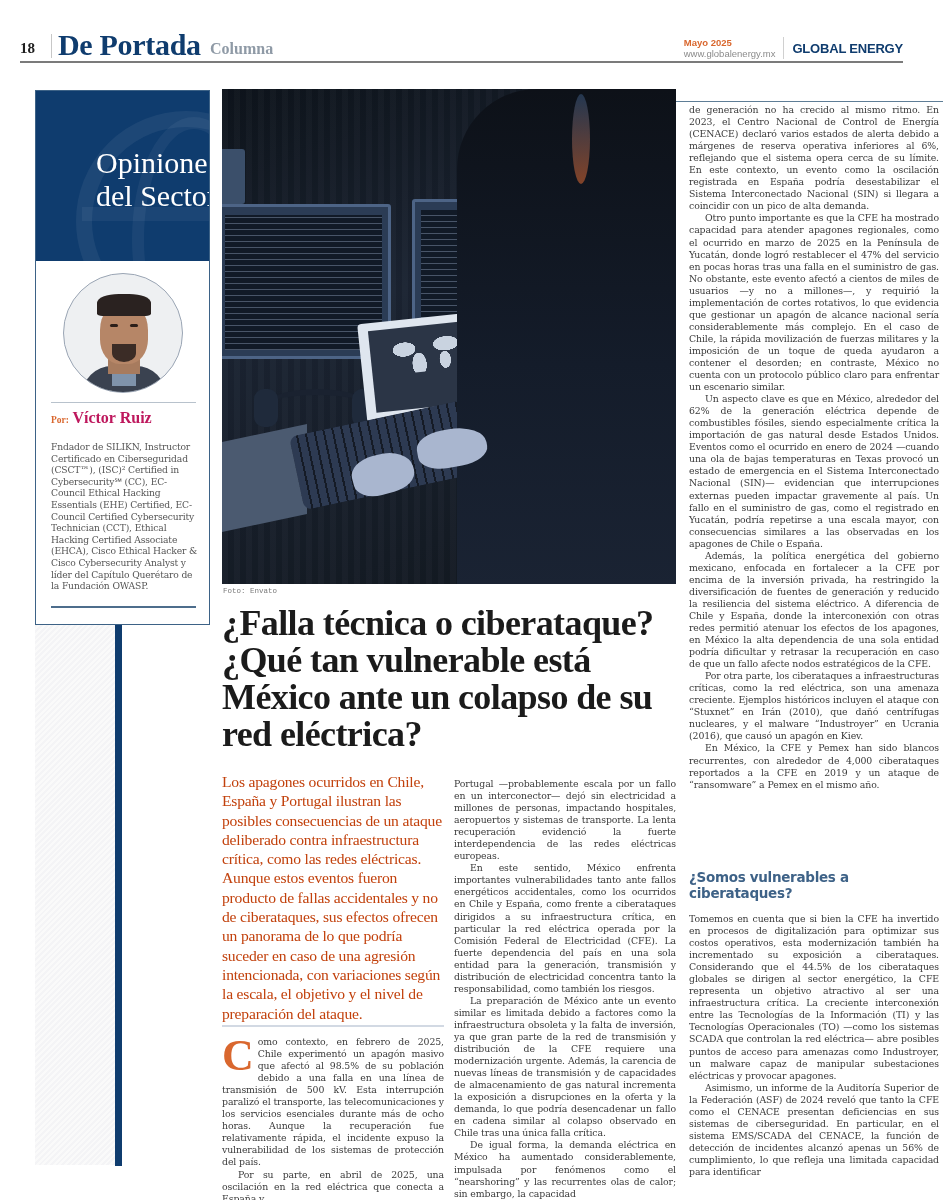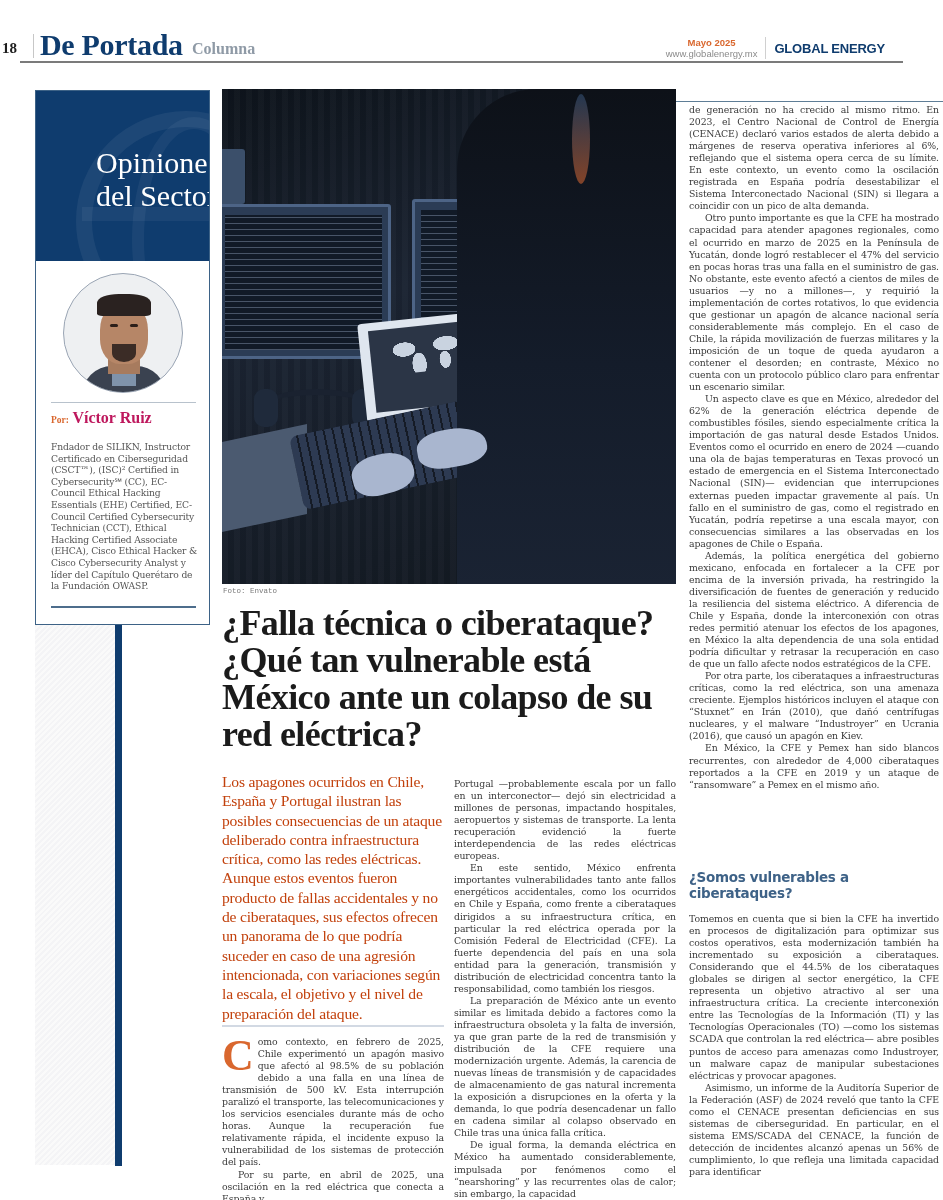--- a/index.html
+++ b/index.html
@@ -1,26 +1,26 @@
 <!DOCTYPE html>
 <html><head>
 <meta charset="utf-8">
 <style>
   * { box-sizing: border-box; margin: 0; padding: 0; }
   html, body { width: 943px; height: 1200px; background: #ffffff; overflow: hidden; }
   body { position: relative; font-family: "DejaVu Serif", serif; color: #2b2b2b; }
 
   
-  .header { position: absolute; left: 2px; top: 30px; width: 883px; height: 32px; }
+  .header { position: absolute; left: 20px; top: 30px; width: 883px; height: 32px; }
   .page-num { position: absolute; left: 0; top: 10px; font-family: "Liberation Serif", serif; font-size: 15px; font-weight: bold; color: #1e1e1e; }
   .hdr-sep { position: absolute; left: 31px; top: 4px; width: 1px; height: 24px; background: #c7c7c7; }
   .section-title { position: absolute; left: 38px; top: -2px; font-family: "Liberation Serif", serif; font-size: 30px; font-weight: bold; color: #0f3c6e; letter-spacing: -0.3px; }
   .section-sub { position: absolute; left: 190px; top: 10px; font-family: "Liberation Serif", serif; font-size: 16px; color: #8f9aa6; font-weight: bold; }
   .hdr-right { position: absolute; right: 0; top: 6px; height: 24px; display: flex; align-items: center; }
-  .hdr-meta { text-align: center; font-family: "Liberation Sans", sans-serif; font-size: 9.5px; line-height: 11px; padding-right: 8px; border-right: 1px solid #d0d0d0; margin-right: 8px; }
+  .hdr-meta { text-align: left; font-family: "Liberation Sans", sans-serif; font-size: 9.5px; line-height: 11px; padding-right: 8px; border-right: 1px solid #d0d0d0; margin-right: 8px; }
   .hdr-date { color: #d9672e; font-weight: bold; }
   .hdr-url { color: #8b8b8b; }
   .brand { font-family: "Liberation Sans", sans-serif; font-weight: bold; font-size: 13px; color: #0f3c6e; letter-spacing: -0.2px; }
   .hdr-rule { position: absolute; left: 20px; top: 61px; width: 883px; height: 2px; background: #7b7b7b; }
 
   
   .sidebar-shade { position: absolute; left: 35px; top: 625px; width: 80px; height: 540px;
     background: repeating-linear-gradient(135deg, #f4f4f6 0 2px, #fafafa 2px 4px); }
   .sidebar-bar { position: absolute; left: 115px; top: 625px; width: 7px; height: 541px; background: #0f3c6e; }
   .opinion-box { position: absolute; left: 35px; top: 90px; width: 175px; height: 535px; border: 1.5px solid #3d6286; background: #fff; }

